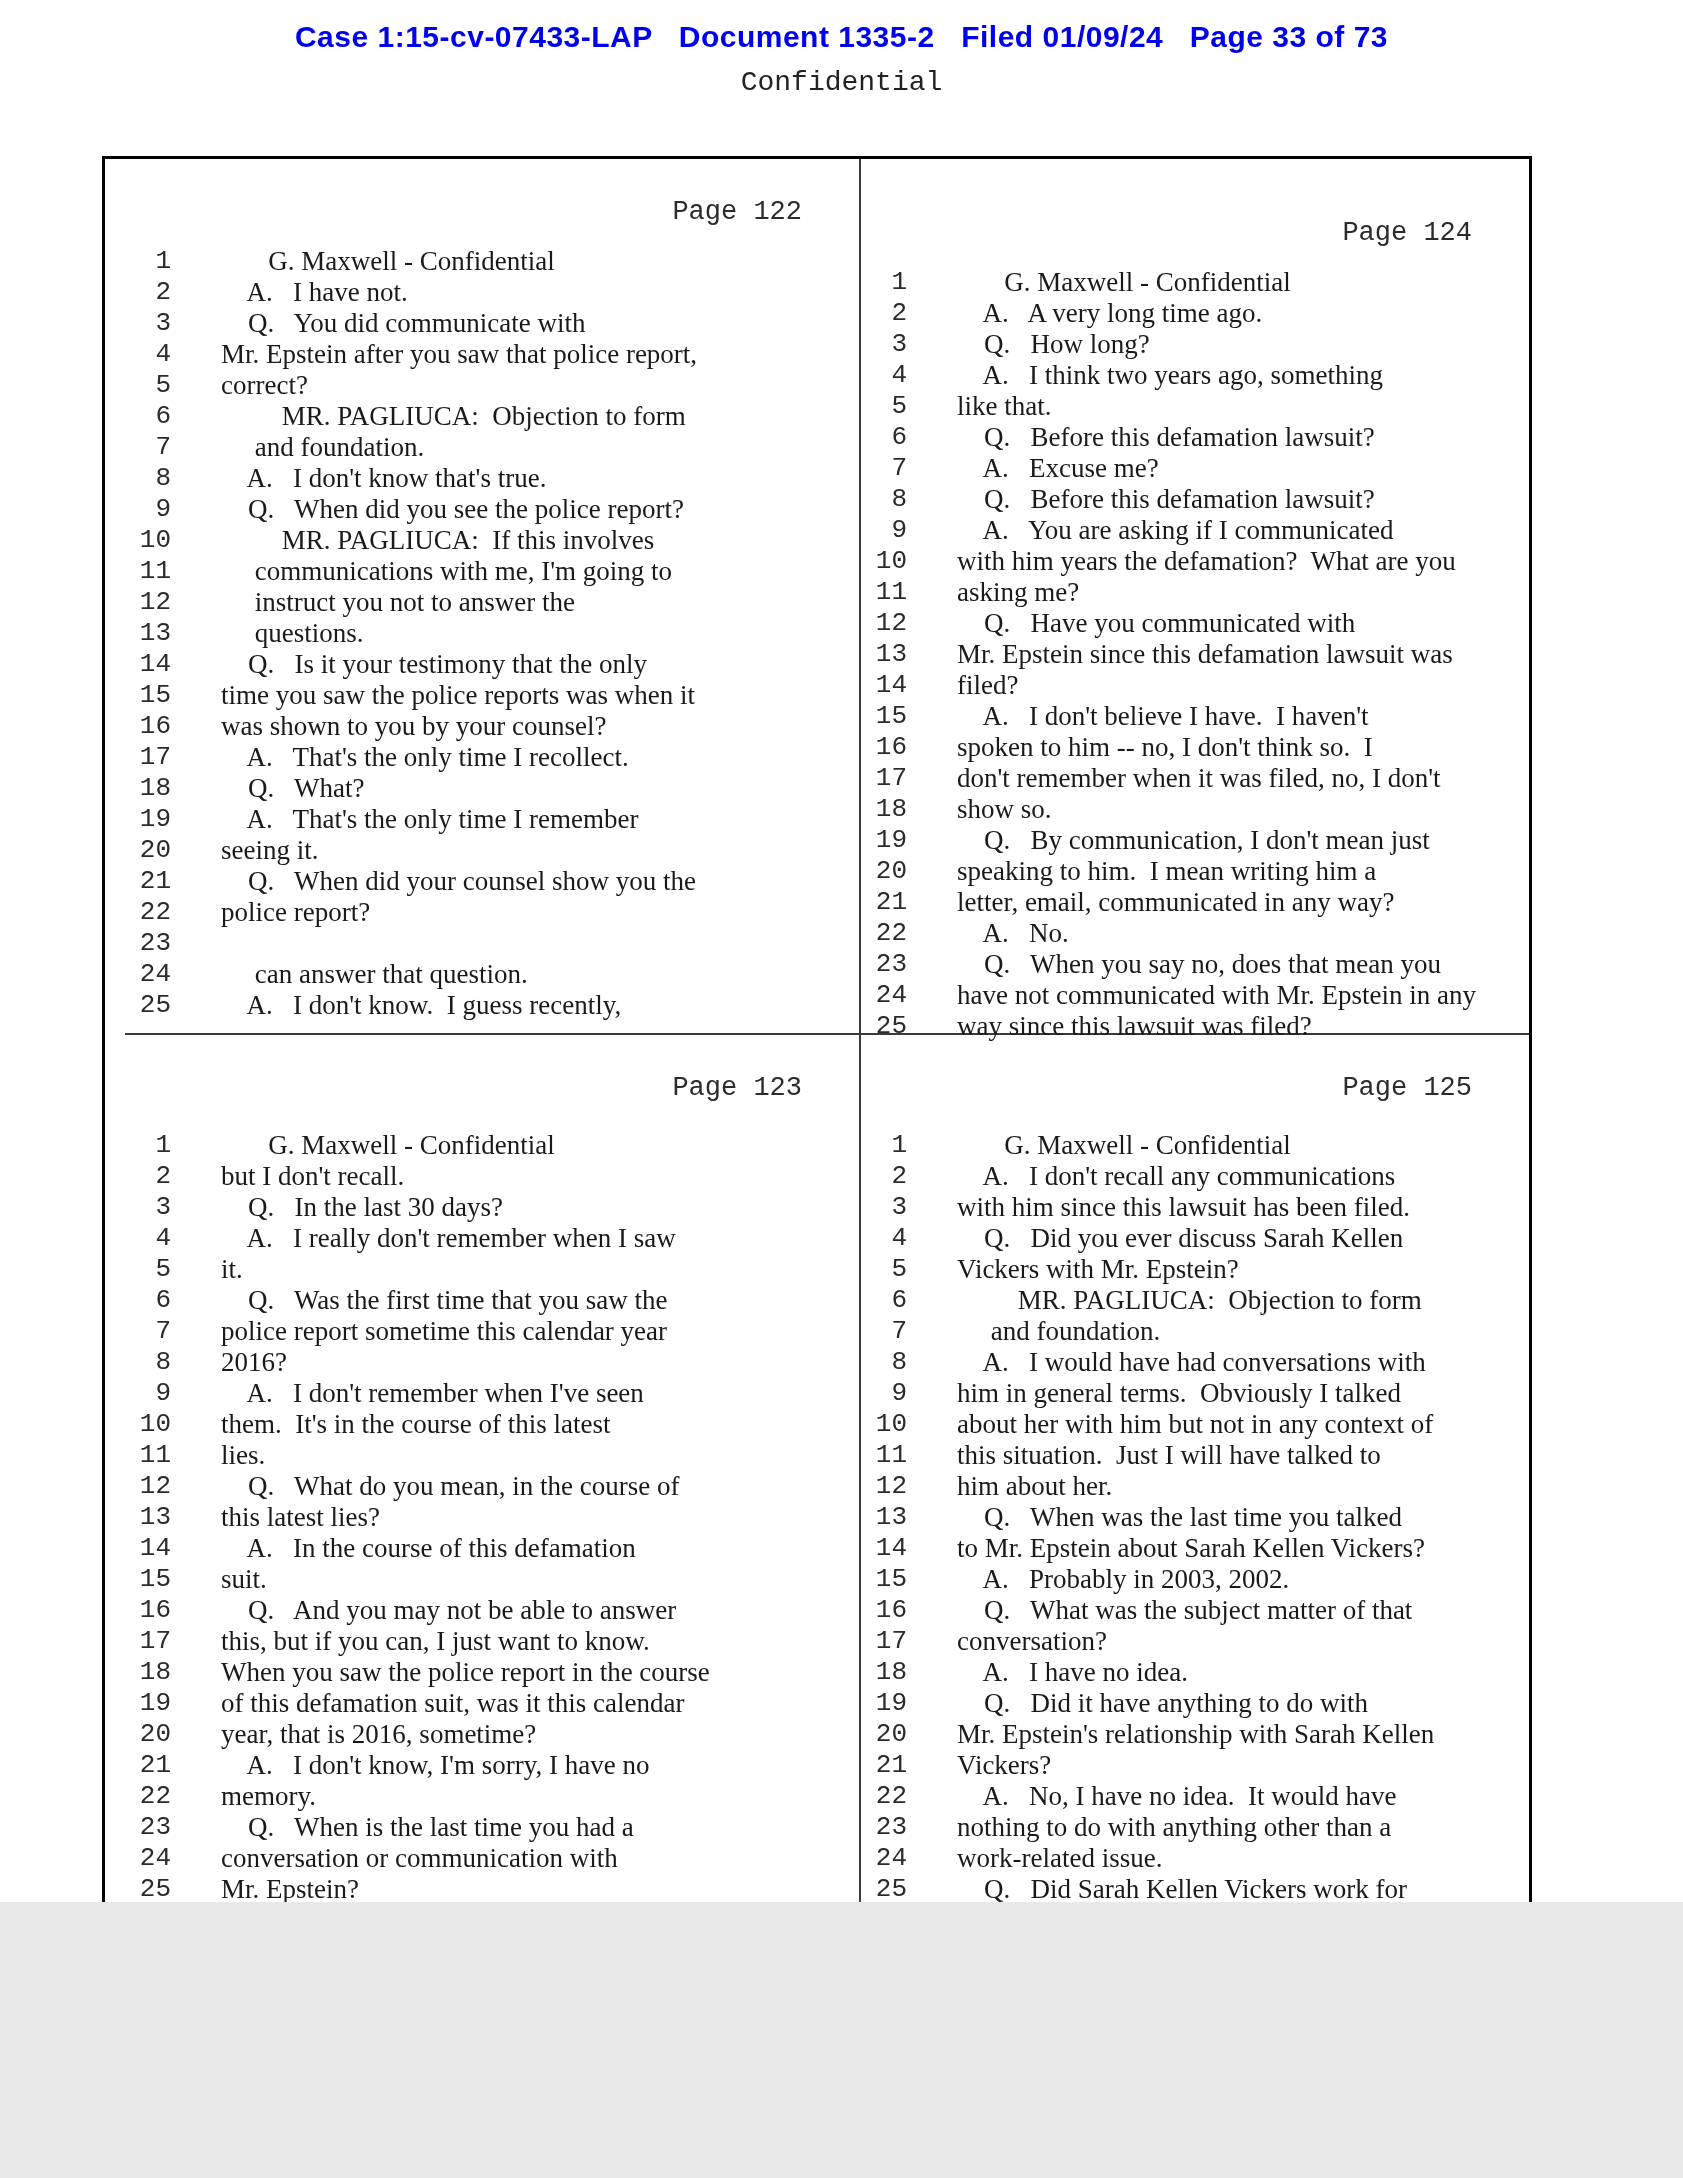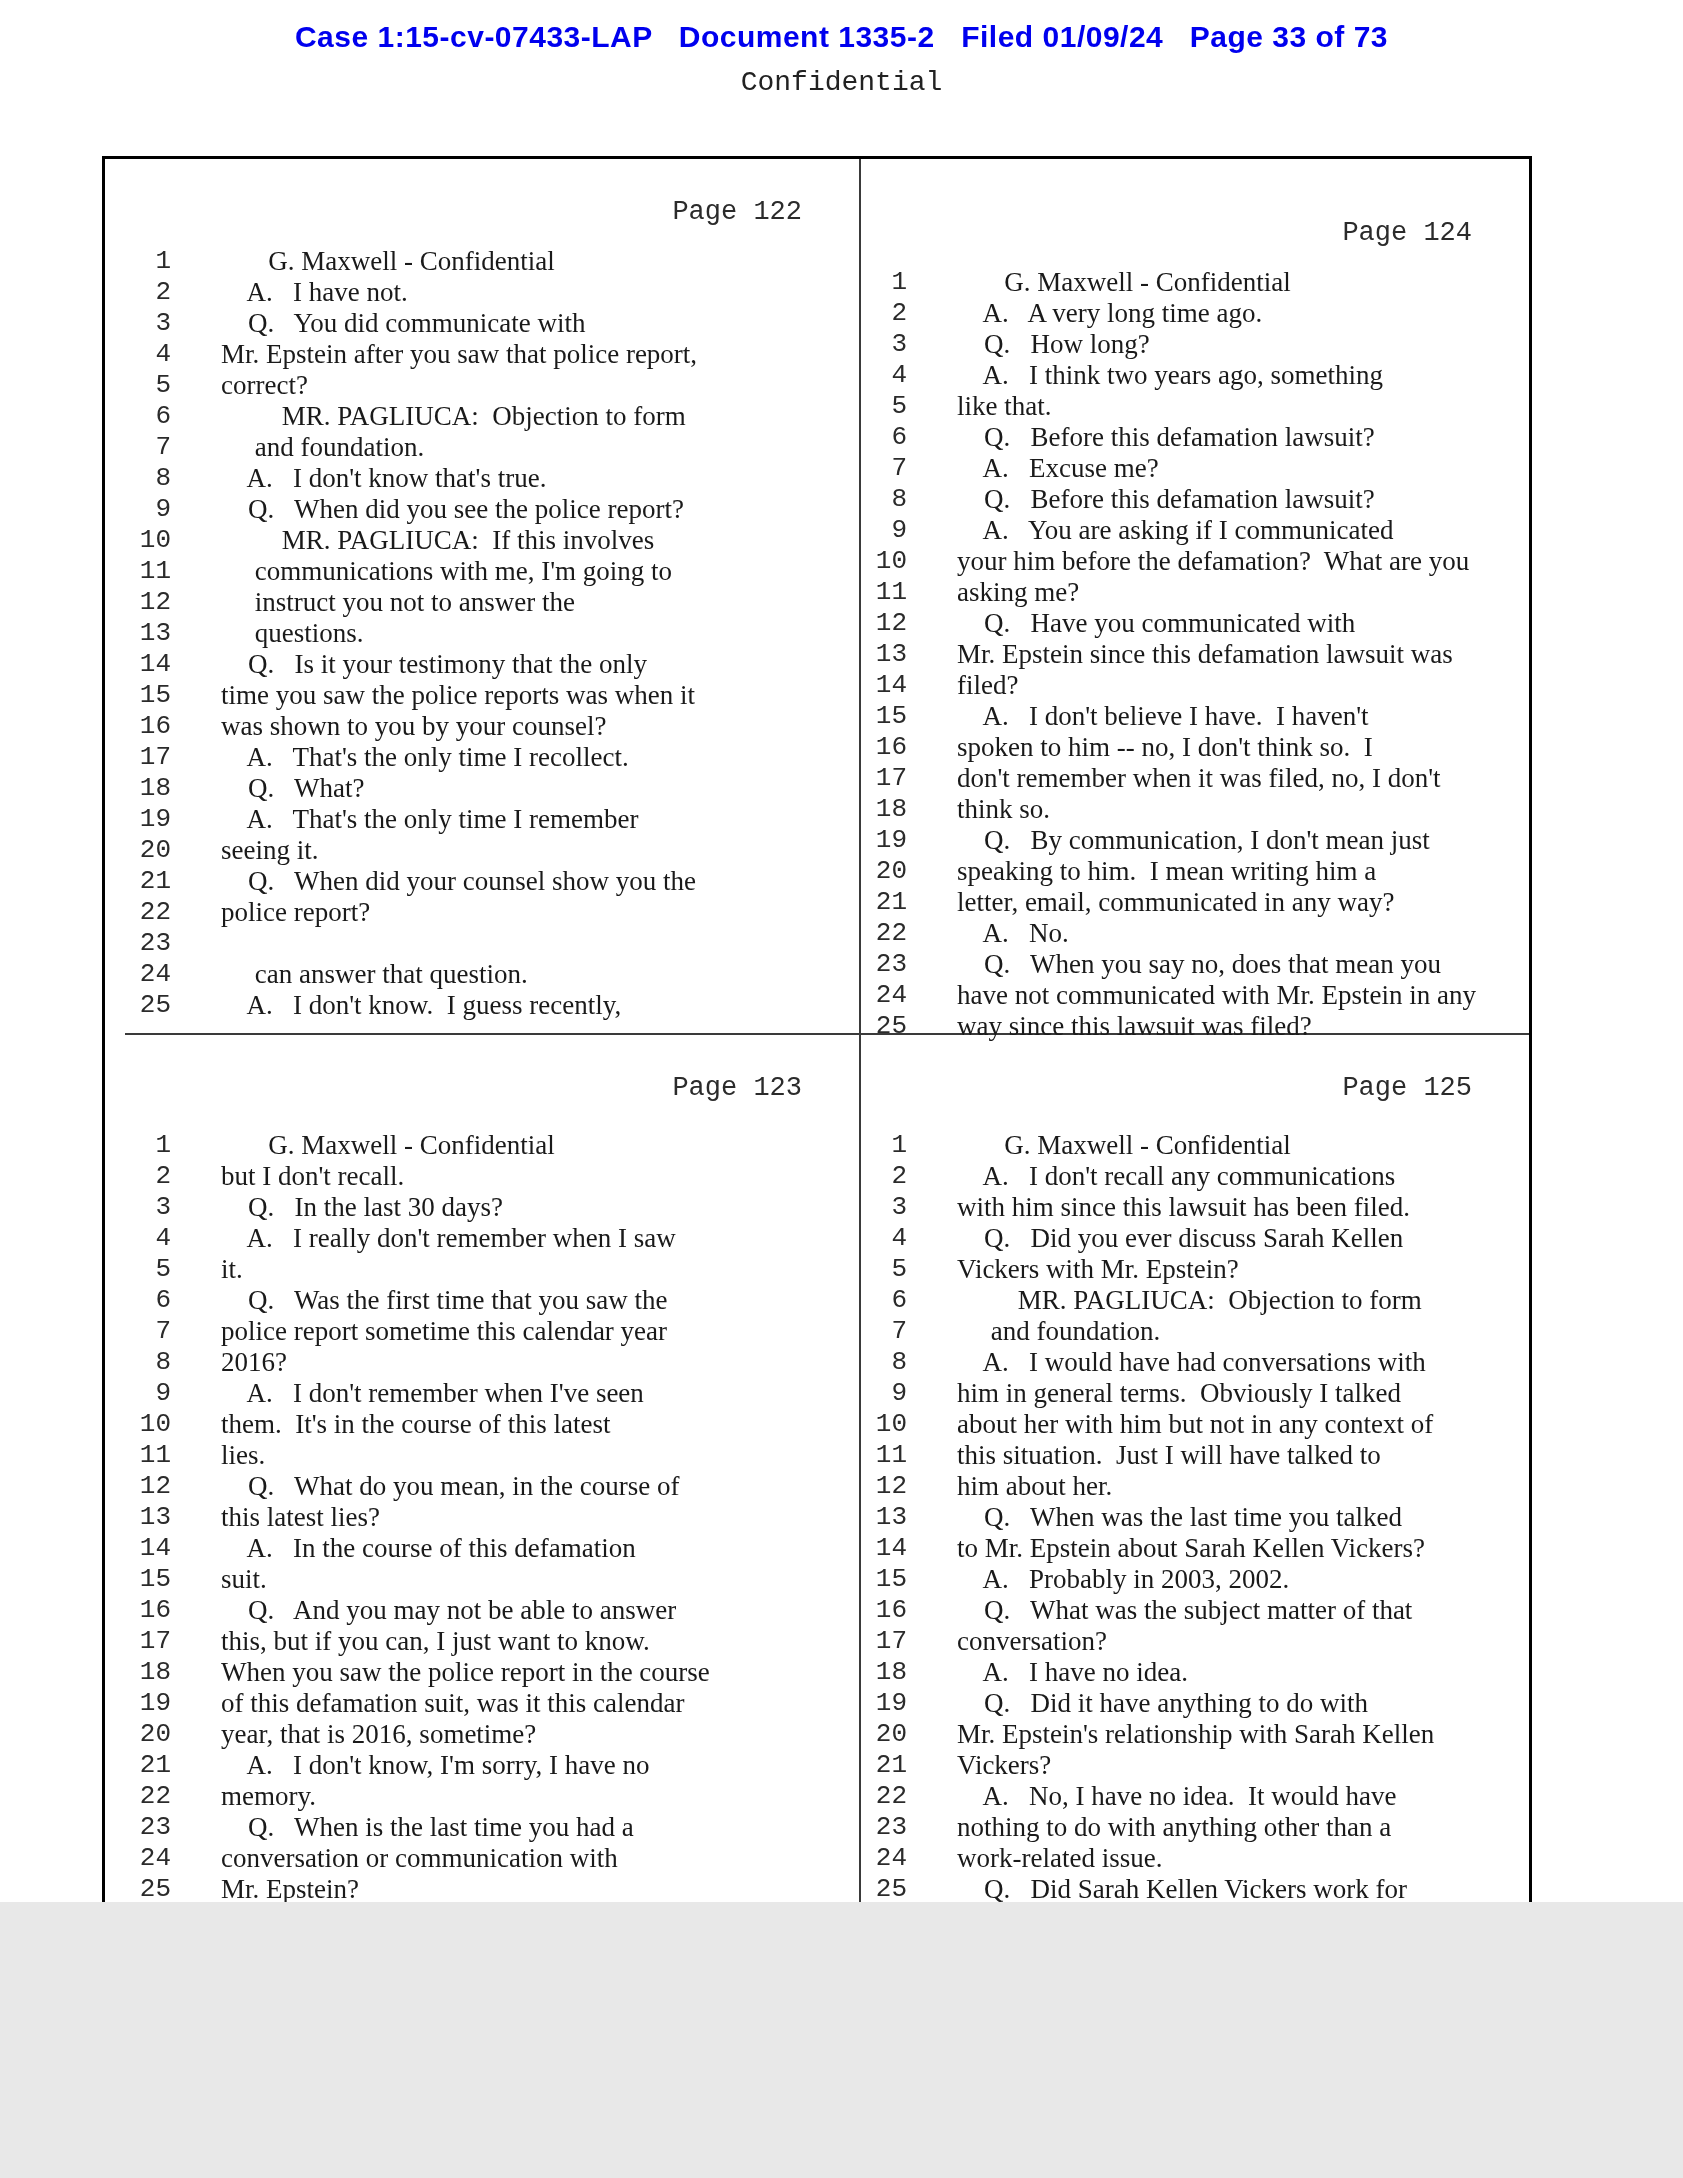--- a/index.html
+++ b/index.html
@@ -250,21 +250,21 @@
           <div class="tline">
             <span class="ln">8</span>
             <span class="lt">    Q.   Before this defamation lawsuit?</span>
           </div>
           <div class="tline">
             <span class="ln">9</span>
             <span class="lt">    A.   You are asking if I communicated</span>
           </div>
           <div class="tline">
             <span class="ln">10</span>
-            <span class="lt">your him before the defamation?  What are you</span>
+            <span class="lt">with him years the defamation?  What are you</span>
           </div>
           <div class="tline">
             <span class="ln">11</span>
             <span class="lt">asking me?</span>
           </div>
           <div class="tline">
             <span class="ln">12</span>
             <span class="lt">    Q.   Have you communicated with</span>
           </div>
           <div class="tline">
@@ -282,21 +282,21 @@
           <div class="tline">
             <span class="ln">16</span>
             <span class="lt">spoken to him -- no, I don't think so.  I</span>
           </div>
           <div class="tline">
             <span class="ln">17</span>
             <span class="lt">don't remember when it was filed, no, I don't</span>
           </div>
           <div class="tline">
             <span class="ln">18</span>
-            <span class="lt">think so.</span>
+            <span class="lt">show so.</span>
           </div>
           <div class="tline">
             <span class="ln">19</span>
             <span class="lt">    Q.   By communication, I don't mean just</span>
           </div>
           <div class="tline">
             <span class="ln">20</span>
             <span class="lt">speaking to him.  I mean writing him a</span>
           </div>
           <div class="tline">

